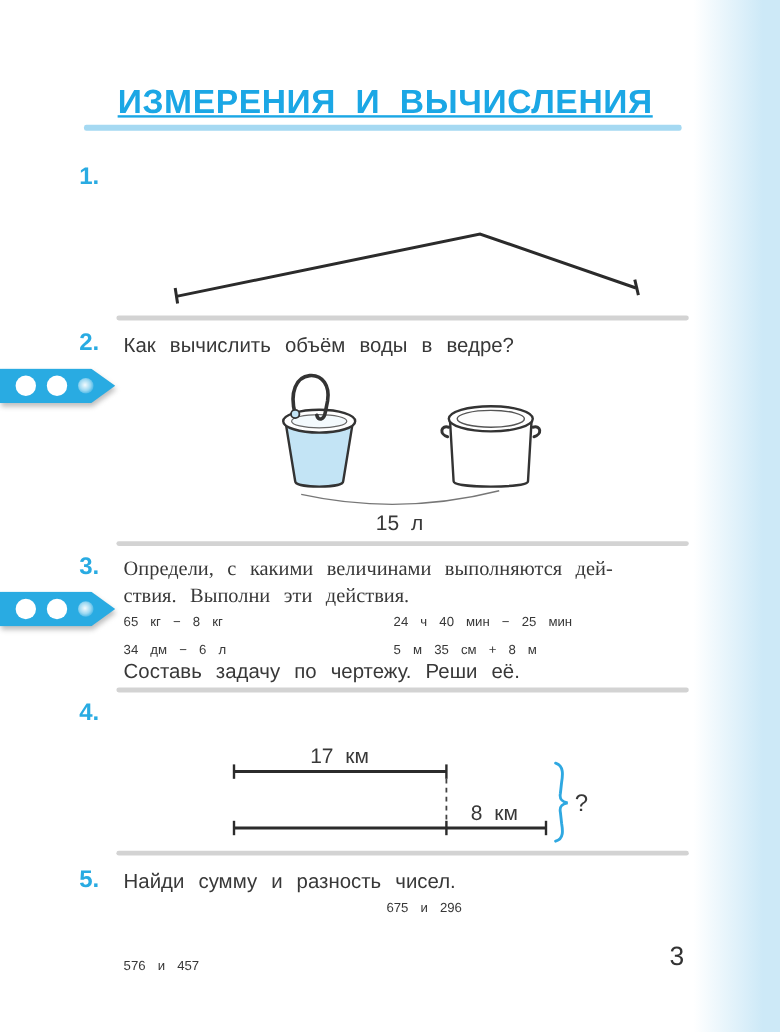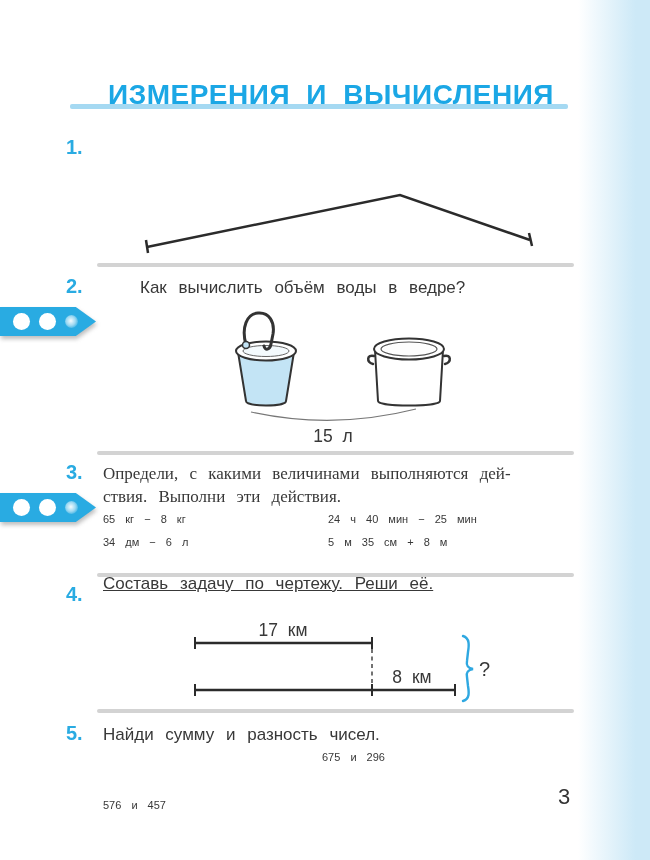--- a/index.html
+++ b/index.html
@@ -5,21 +5,21 @@
   html,body { margin:0; padding:0; background:#ffffff; }
   .page {
     position:relative; width:650px; height:860px; background:#ffffff;
     font-family:"Liberation Sans", sans-serif; color:#383838; overflow:hidden;
   }
   .edge-gradient {
     position:absolute; top:0; right:0; width:72px; height:860px;
     background:linear-gradient(to right, rgba(205,233,247,0) 0%, #cde9f7 80%);
   }
   .title {
-    position:absolute; left:70px; top:67px; width:498px; margin:12px;
+    position:absolute; left:70px; top:67px; width:498px; margin:2px;
     text-align:center; font-size:28px; font-weight:bold; color:#1ba7e5;
     letter-spacing:0.5px; word-spacing:8px; white-space:nowrap;text-decoration:underline;
   }
   .title-rule {
     position:absolute; left:70px; top:104px; width:498px; height:5px;
     background:#a5d9f2; border-radius:2px;
   }
   .pnum {
     position:absolute; left:66px; font-size:20px; font-weight:bold;
     color:#29abe2; line-height:23px;
@@ -72,21 +72,21 @@
 
   <div class="marker-wrap" style="top:307px;">
     <div class="marker">
       <span class="dot"></span>
       <span class="dot"></span>
       <span class="dot faint"></span>
     </div>
   </div>
 
   <div class="pnum" style="top:275px;">2.</div>
-  <div class="ptext" style="top:276px;margin-left:37px;">
+  <div class="ptext" style="top:276px;">
     <div class="pline">Как вычислить объём воды в ведре?</div>
   </div>
 
   <svg class="figure" style="left:185px; top:300px;" width="300" height="150" viewBox="0 0 300 150">
 
     <path d="M53,52 L61,101 C61,107 101,107 101,101 L109,52 Z" fill="#c3e4f5" stroke="#333333" stroke-width="2" stroke-linejoin="round"></path>
 
     <ellipse cx="81" cy="51" rx="30" ry="9.5" fill="#ffffff" stroke="#333333" stroke-width="2"></ellipse>
     <ellipse cx="81" cy="51" rx="23" ry="5.5" fill="#f4fafd" stroke="#666666" stroke-width="1"></ellipse>
 
@@ -123,21 +123,21 @@
     <div class="pline">34 дм − 6 л</div>
   </div>
   <div class="expr-col" style="left:328px; top:508px;">
     <div class="pline">24 ч 40 мин − 25 мин</div>
     <div class="pline">5 м 35 см + 8 м</div>
   </div>
 
   <div class="divider" style="top:573px;"></div>
 
   <div class="pnum" style="top:583px;">4.</div>
-  <div class="ptext" style="top:572px;text-decoration:underline;">
+  <div class="ptext" style="top:548px;">
     <div class="pline">Составь задачу по чертежу. Реши её.</div>
   </div>
 
   <svg class="figure" style="left:95px; top:608px;" width="420" height="102" viewBox="0 0 420 102">
     <text x="188" y="28" font-size="17.5" text-anchor="middle" word-spacing="5">17 км</text>
     <line x1="100" y1="35" x2="277" y2="35" stroke="#2b2b2b" stroke-width="2.5"></line>
     <line x1="100" y1="29" x2="100" y2="41" stroke="#2b2b2b" stroke-width="2"></line>
     <line x1="277" y1="29" x2="277" y2="41" stroke="#2b2b2b" stroke-width="2"></line>
     <line x1="277" y1="41" x2="277" y2="76" stroke="#444444" stroke-width="1.5" stroke-dasharray="4 3.5"></line>
     <text x="317" y="75" font-size="17.5" text-anchor="middle" word-spacing="5">8 км</text>

